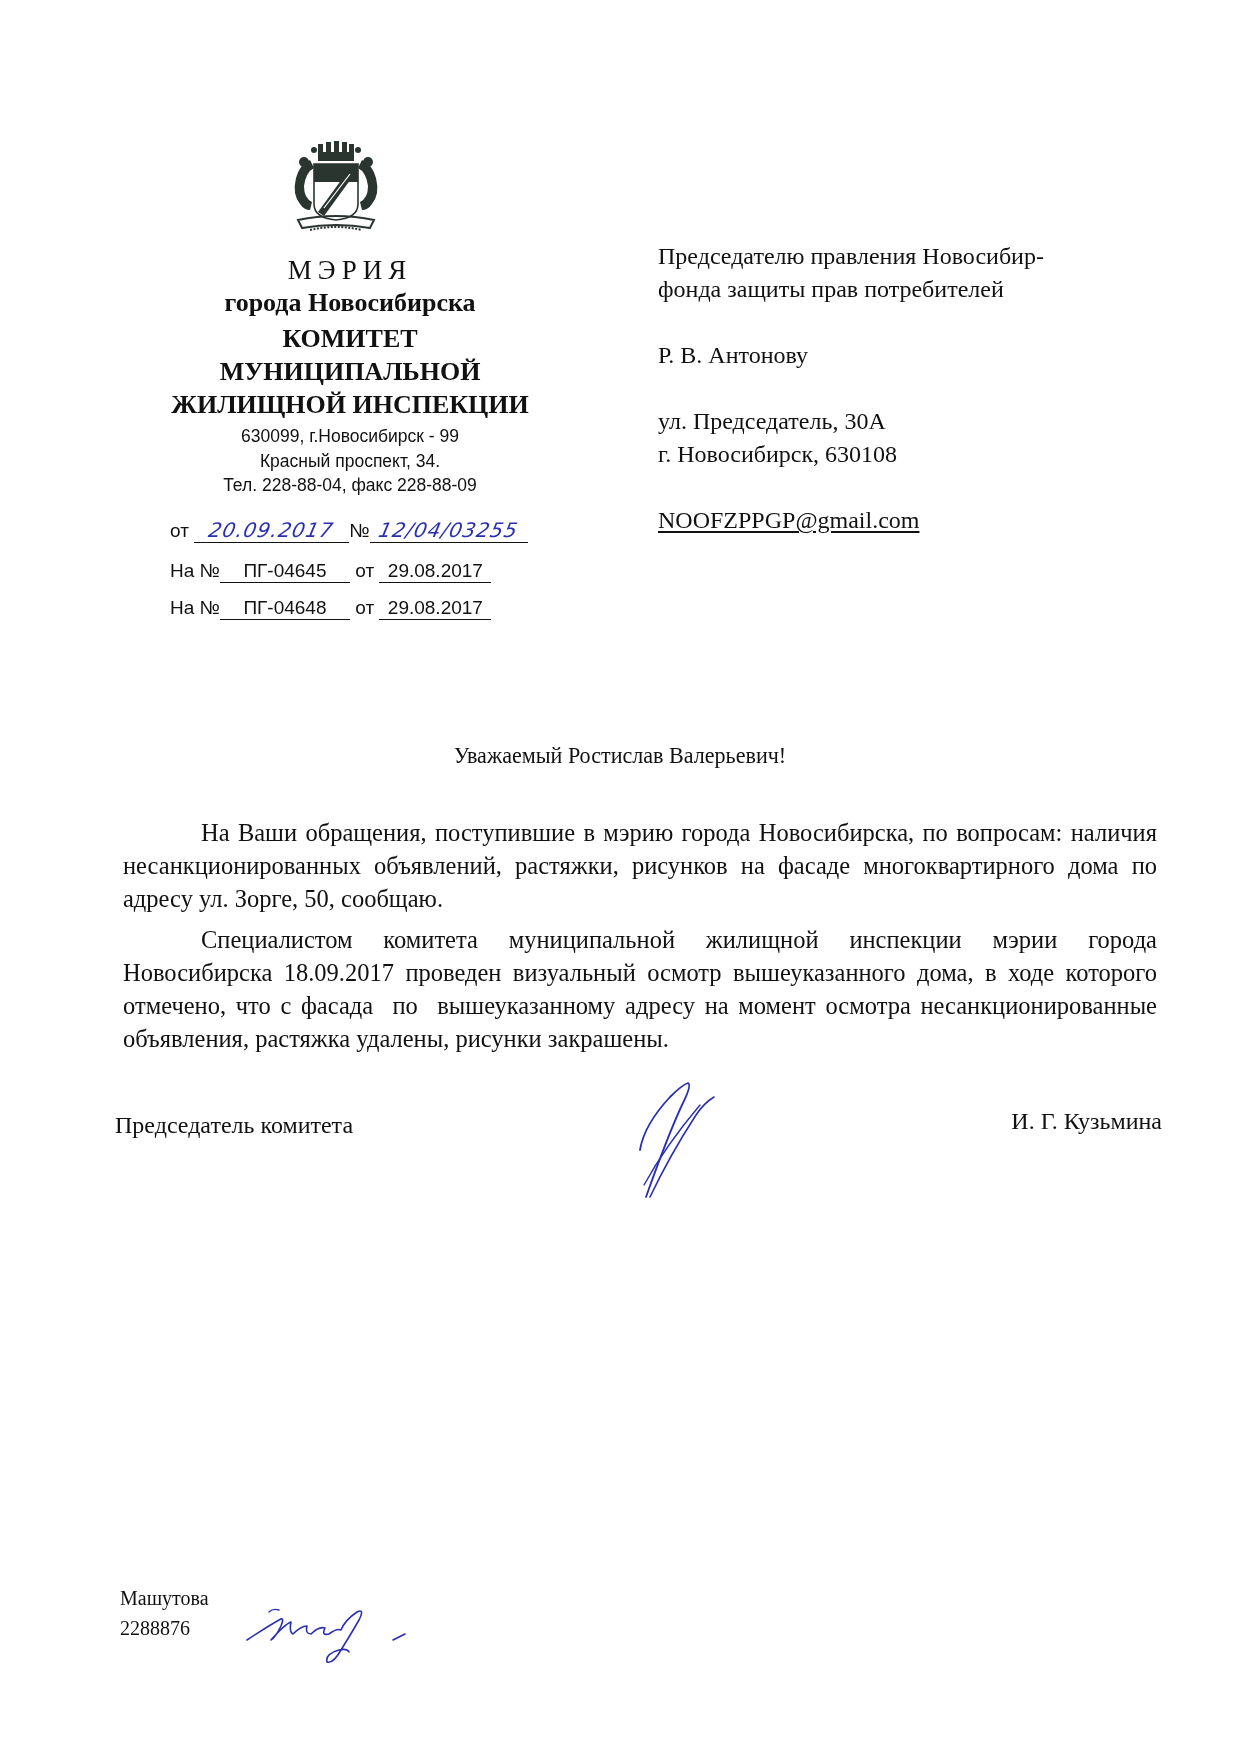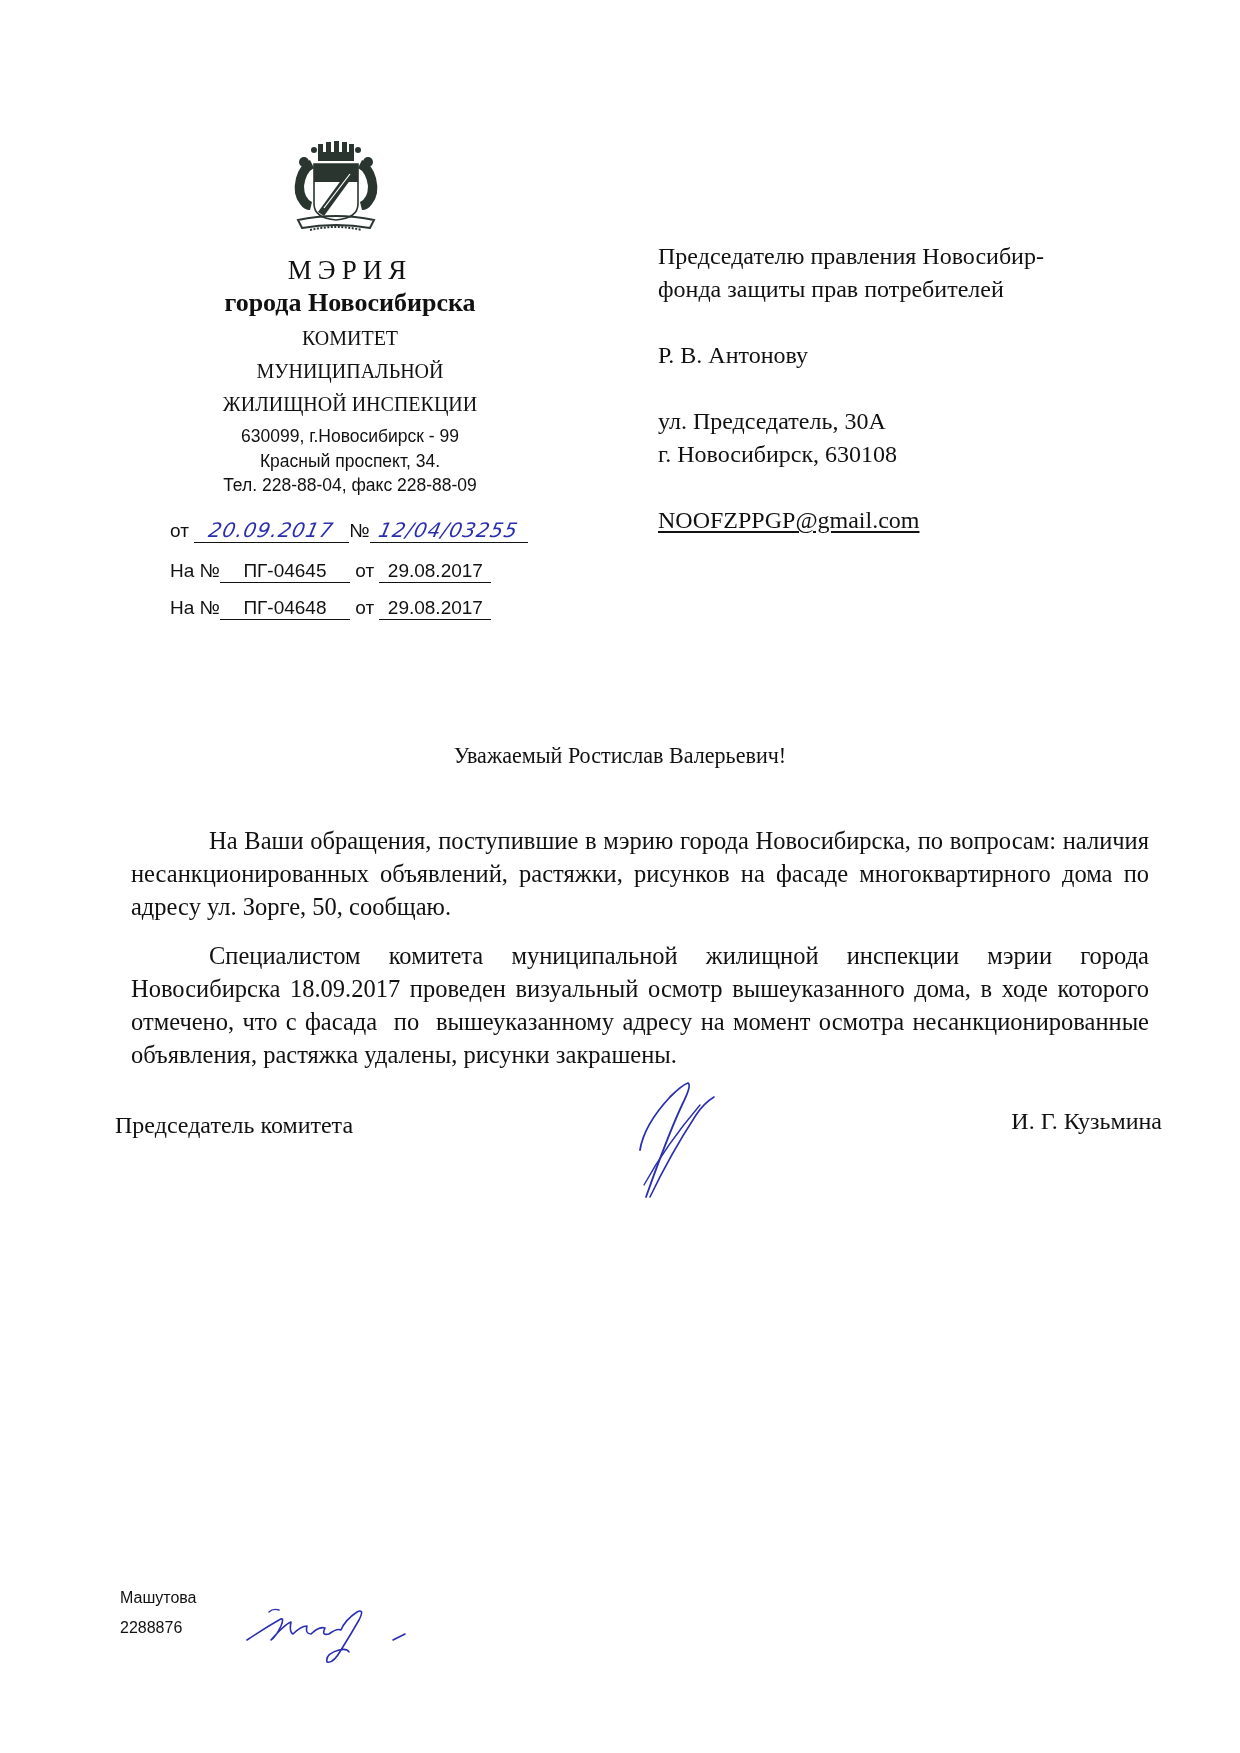--- a/index.html
+++ b/index.html
@@ -40,22 +40,23 @@
     .hdr-city {
       top: 288px;
       font-family: "Liberation Serif", serif;
       font-weight: bold;
       font-size: 26px;
       line-height: 30px;
     }
     .hdr-committee {
       top: 322px;
       font-family: "Liberation Serif", serif;
-      font-size: 20px;
+      font-size: 26px;
       line-height: 33px;
+      font-weight: bold;
     }
     .hdr-address {
       top: 424px;
       font-family: "Liberation Sans", sans-serif;
       font-size: 17.5px;
       line-height: 24.5px;
       text-align: center;
     }
 
     .ref-line {
@@ -110,21 +111,21 @@
     .body-text {
       left: 115px;
       width: 1050px;
       top: 808px;
       font-family: "Liberation Serif", serif;
       font-size: 24.5px;
       line-height: 33px;
       text-align: justify;
     }
     .body-text p {
-      margin: 16px;
+      margin: 8px;
       text-indent: 78px;
     }
 
     
     .sign-title {
       left: 115px;
       top: 1112px;
       font-size: 24px;
       font-family: "Liberation Serif", serif;
     }
@@ -138,22 +139,22 @@
       left: 630px;
       top: 1075px;
       width: 120px;
       height: 130px;
     }
 
     
     .executor {
       left: 120px;
       top: 1583px;
-      font-family: Liberation Sans, sans-serif;
-      font-size: 16px;
+      font-family: Liberation Serif, serif;
+      font-size: 20px;
       line-height: 30px;
     }
     .exec-sign {
       left: 245px;
       top: 1600px;
       width: 180px;
       height: 70px;
     }
   </style>
 </head>

